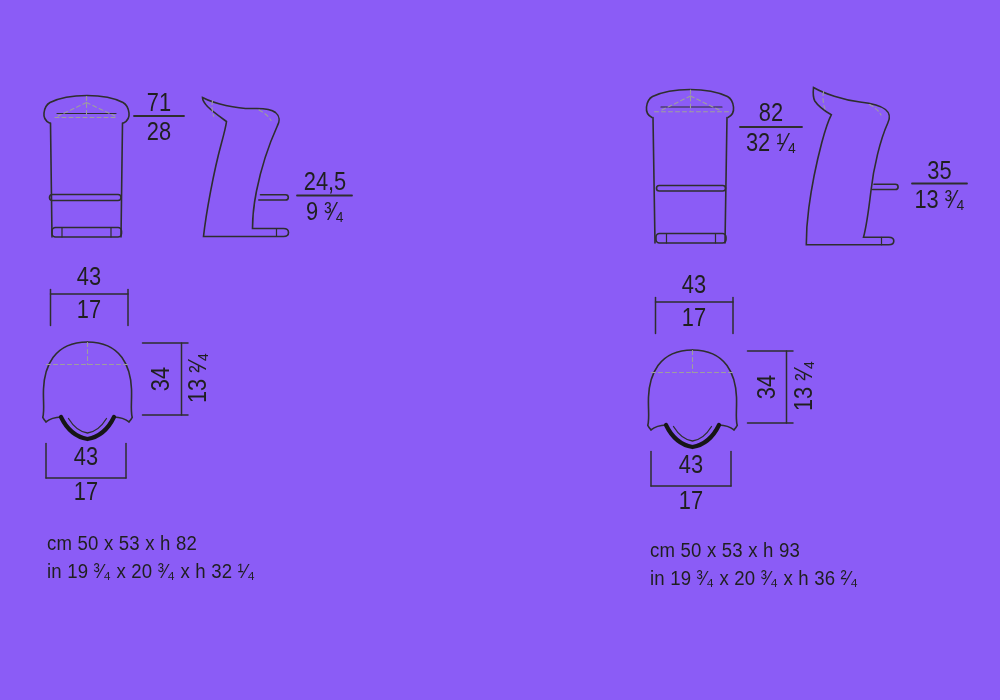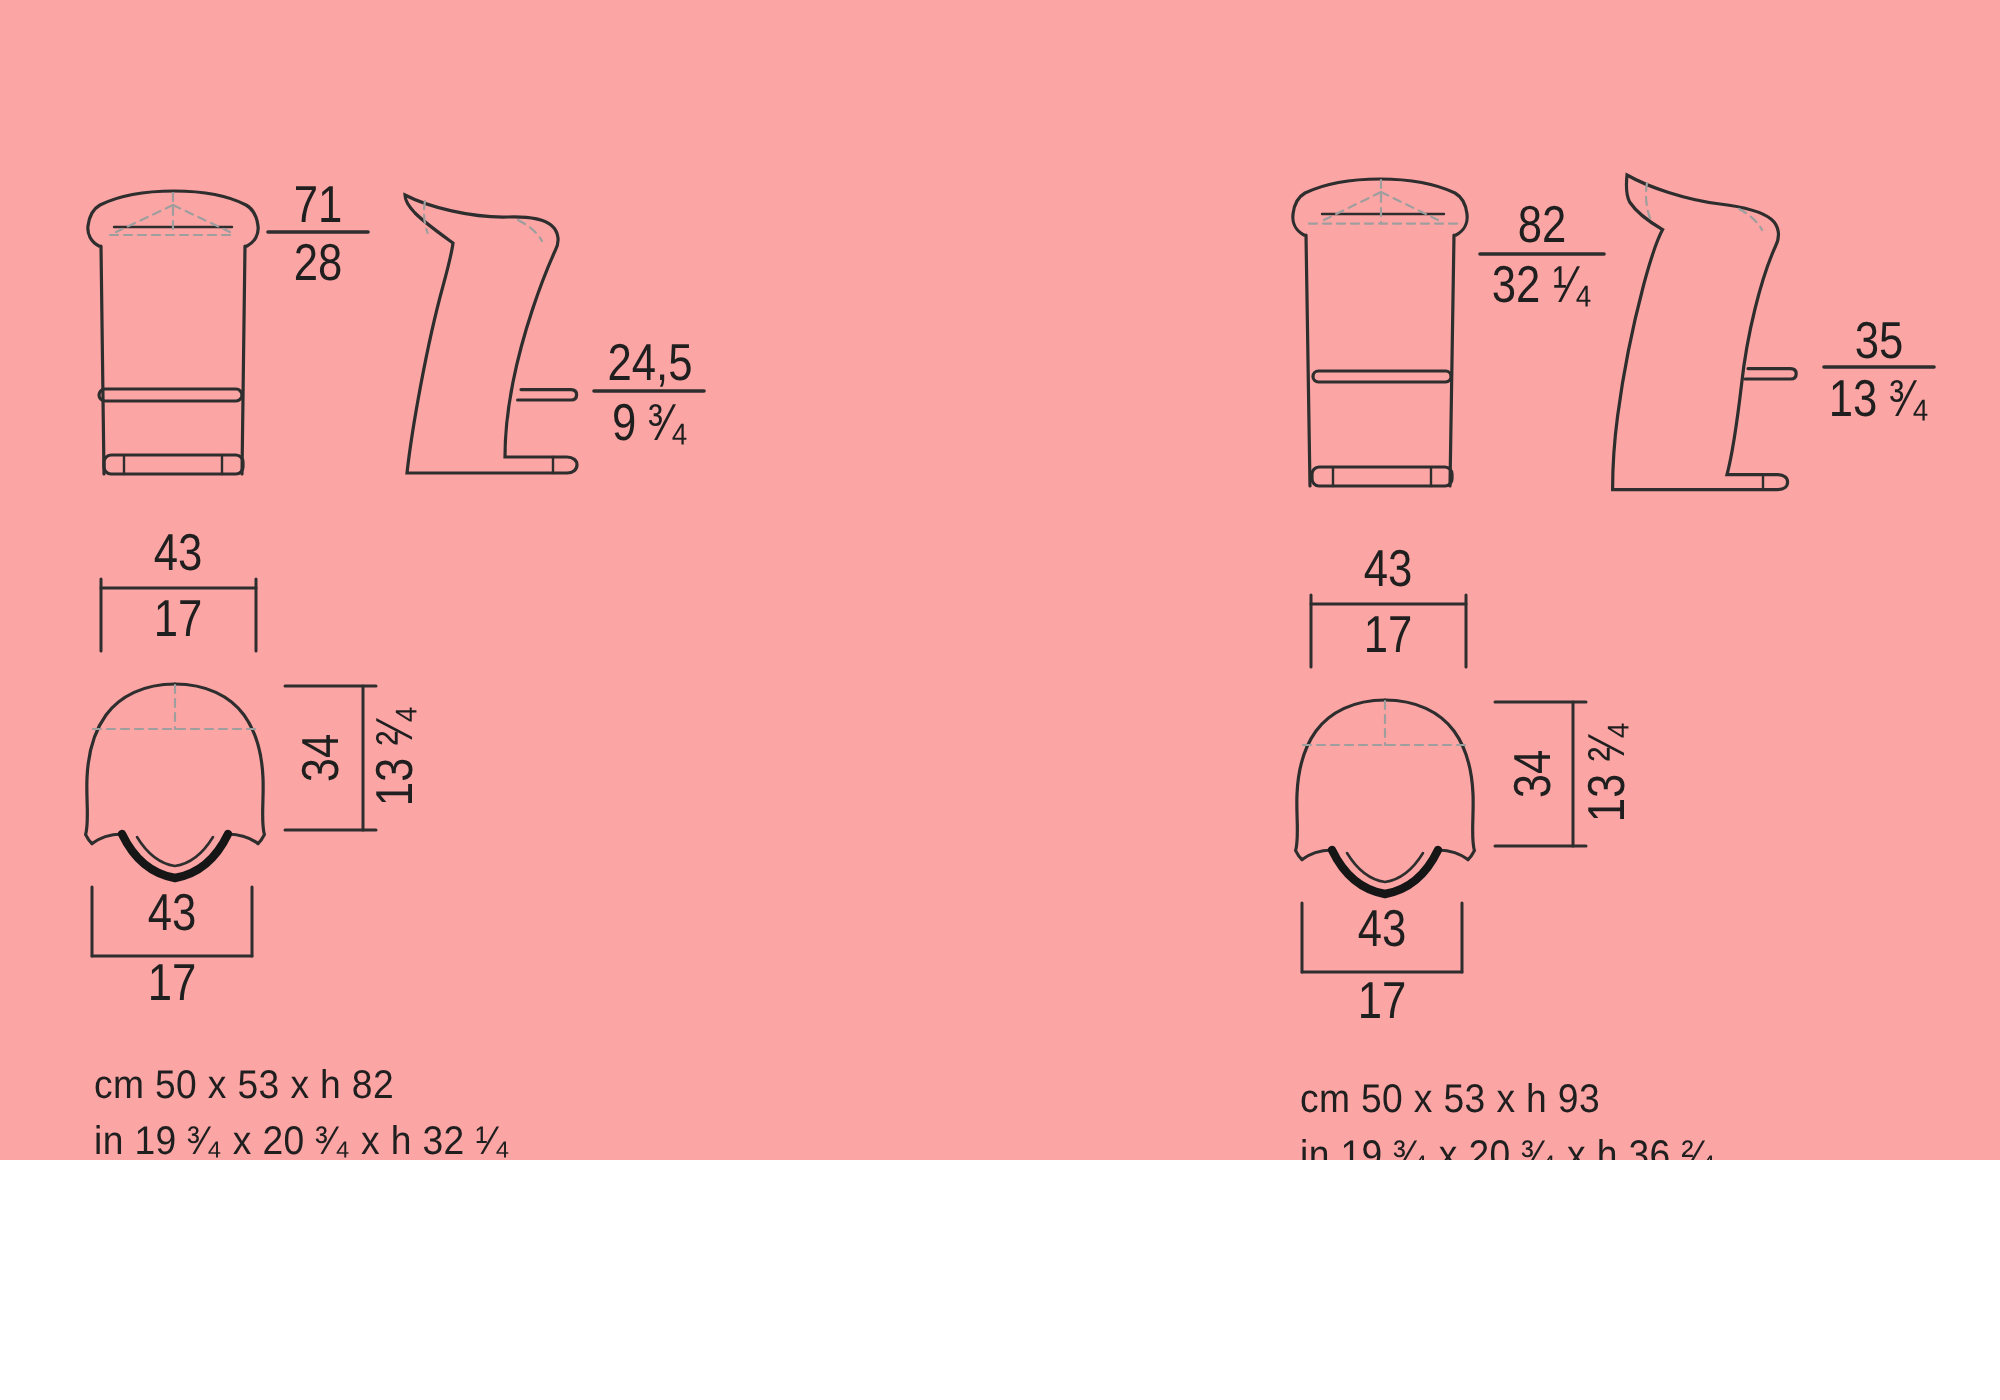--- a/index.html
+++ b/index.html
@@ -1,16 +1,16 @@
 <!DOCTYPE html>
 <html><head>
 <meta charset="utf-8">
 <style>
   html,body{margin:0;padding:0;background:#fff;}
-  .canvas{position:relative;width:1000px;height:580px;background:#fca5a5;overflow:hidden;
+  .canvas{position:relative;width:1000px;height:700px;background:#8b5cf6;overflow:hidden;
           font-family:"Liberation Sans","DejaVu Sans",sans-serif;}
   .art{position:absolute;left:0;top:0;}
   .label{position:absolute;color:#1f1f1f;line-height:1;white-space:nowrap;}
   .dim{font-size:26px;text-align:center;transform:scaleX(0.84);transform-origin:center;}
   .vdim{display:flex;align-items:center;justify-content:center;width:80px;height:30px;
         font-size:26px;transform:rotate(-90deg) scaleX(0.84);}
   .caption{font-size:20px;transform:scaleX(0.93);transform-origin:left top;letter-spacing:0.2px;}
 </style>
 </head>
 <body>

